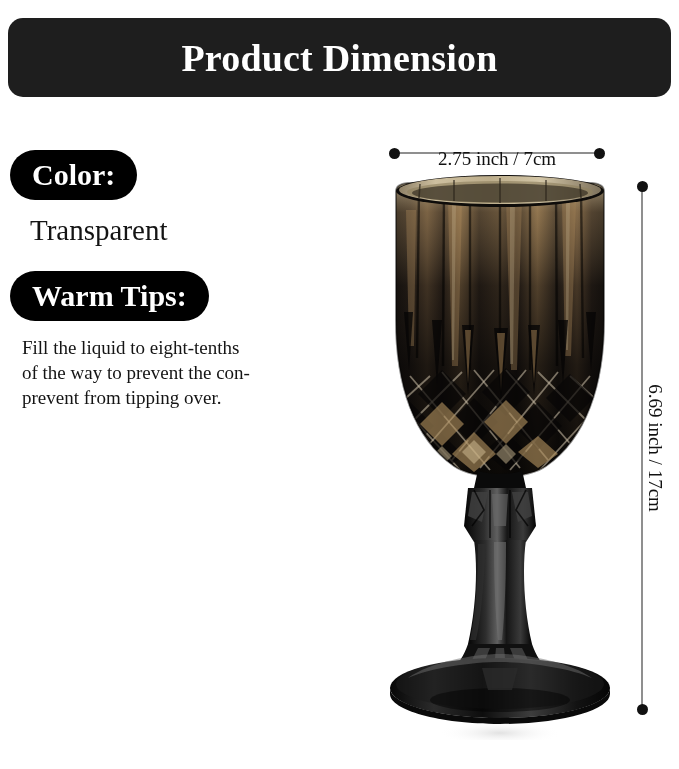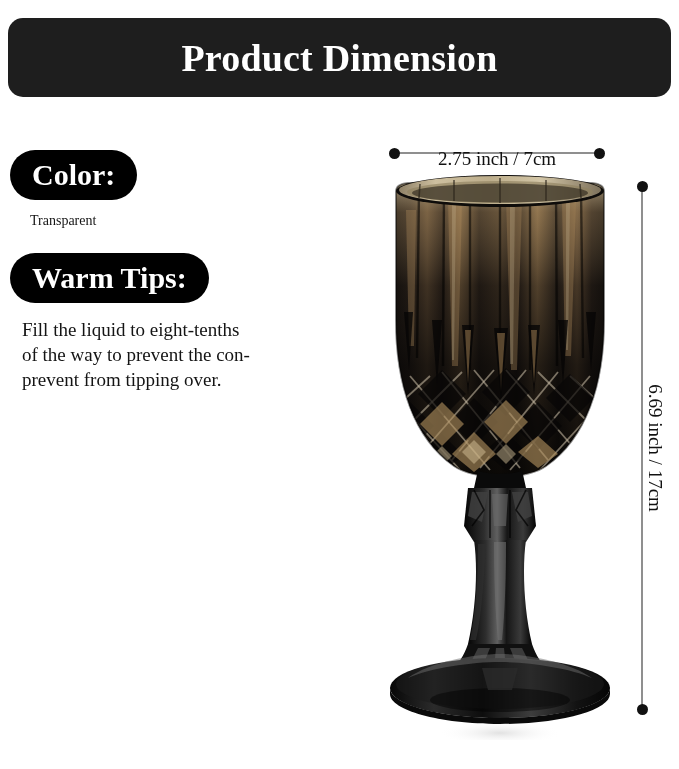--- a/index.html
+++ b/index.html
@@ -59,21 +59,21 @@
   }
   .spec-badge-text {
     color: #ffffff;
     font-size: 30px;
     font-weight: bold;
     line-height: 1;
     white-space: nowrap;
   }
   .spec-value {
     margin: 13px 0 0 30px;
-    font-size: 14px;
+    font-size: 29px;
     color: #141414;
     line-height: 1.2;
     white-space: nowrap;
   }
   .spec-block { margin-bottom: 16px; }
   .spec-block.tips { margin-bottom: 0; margin-top: 23px; }
 
   .tips-text {
     margin: 14px 0 0 22px;
     font-size: 19px;

